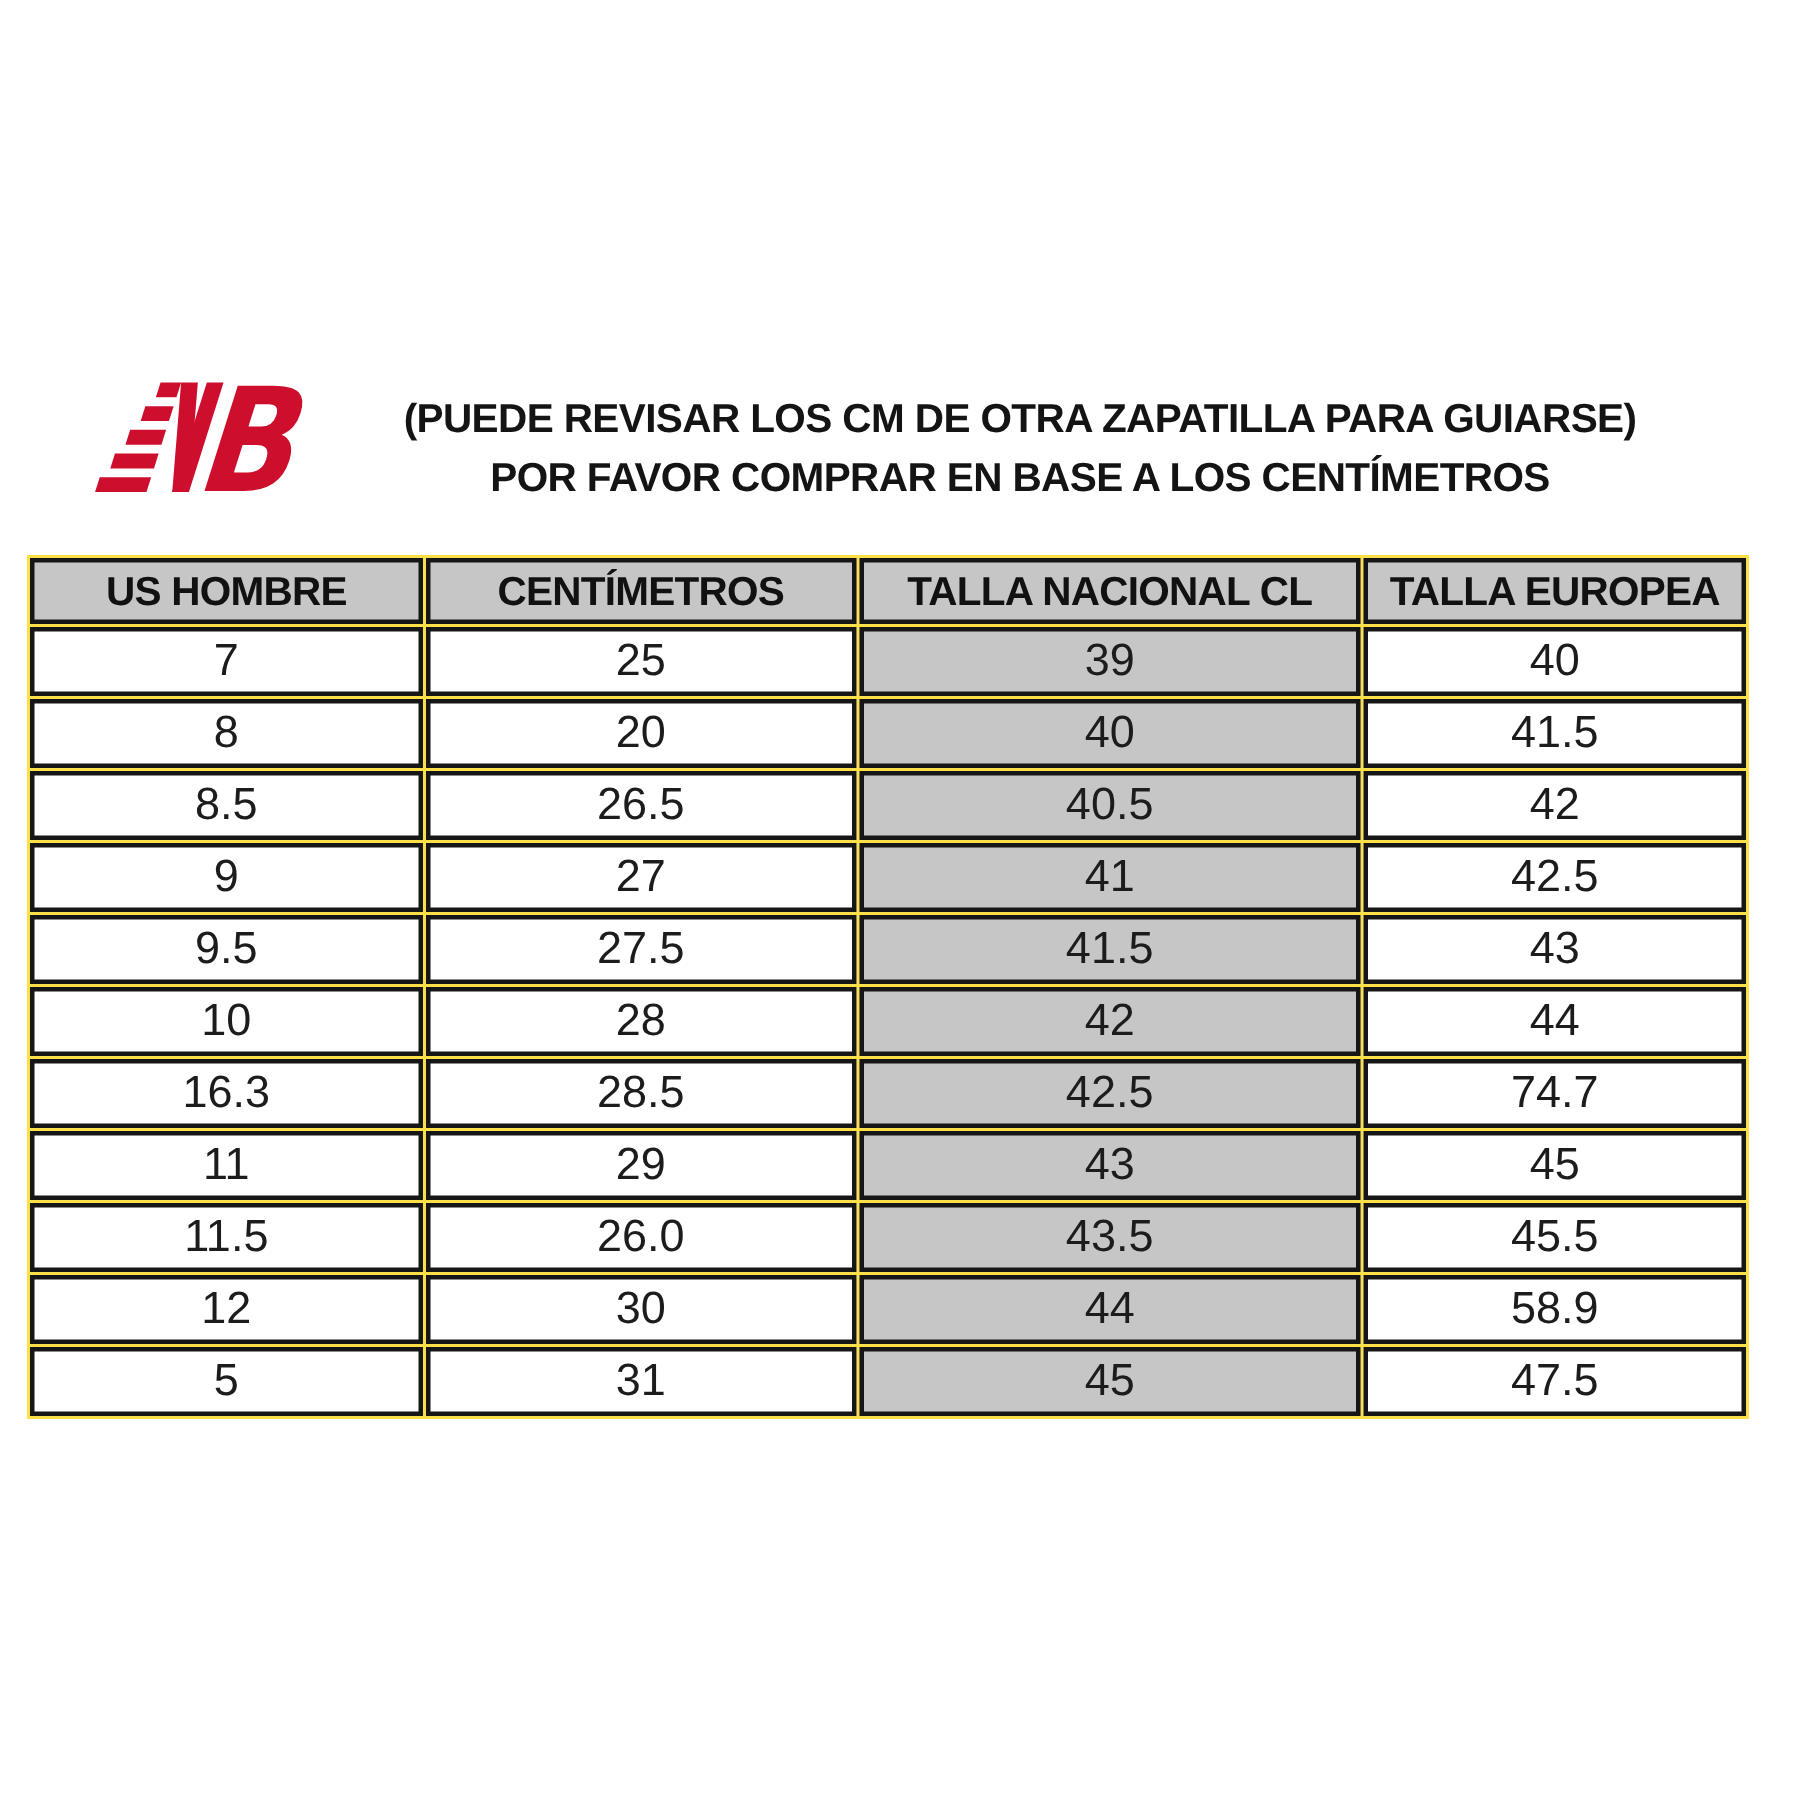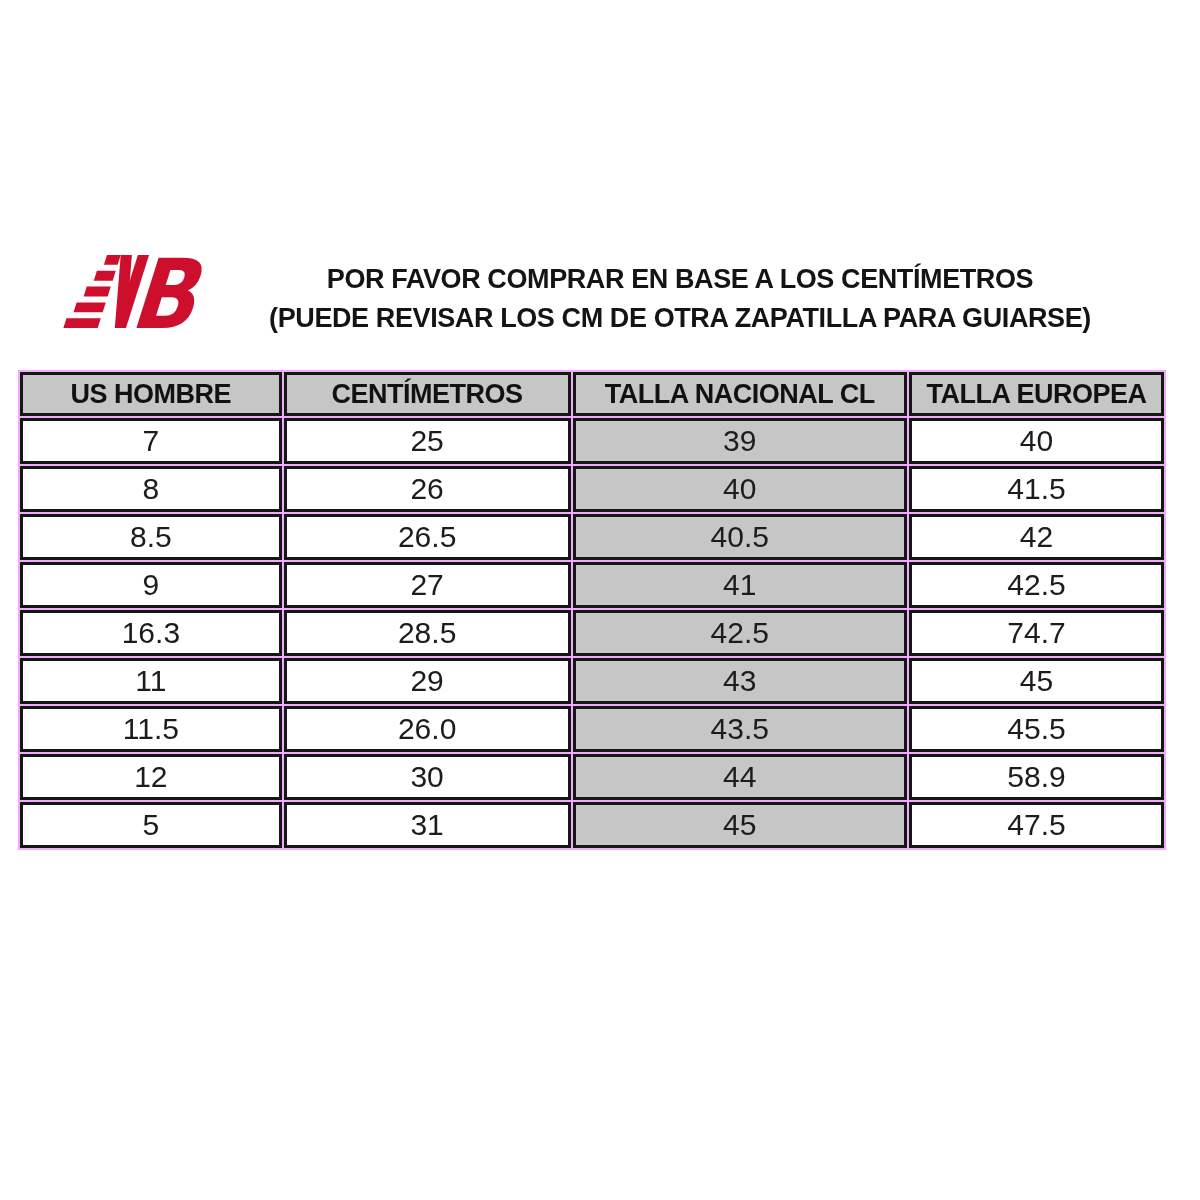--- a/index.html
+++ b/index.html
@@ -32,21 +32,21 @@
     letter-spacing:-0.4px;
     color:#141414;
     white-space:nowrap;
   }
   table.size-table{
     position:absolute;left:18px;top:370px;
     width:1148px;
     border-collapse:separate;
     border-spacing:2px;
     table-layout:fixed;
-    background:#f0abfc;
+    background:#fde047;
   }
   table.size-table th,
   table.size-table td{
     border:3px solid var(--border-dark);
     text-align:center;
     vertical-align:middle;
     padding:0;
     overflow:hidden;
   }
   table.size-table th{
@@ -83,22 +83,22 @@
         <rect x="82" y="104" width="68" height="20"></rect>
         <rect x="70" y="136" width="80" height="20"></rect>
         <polygon points="150,8 176,8 216,156 190,156"></polygon>
         <rect x="190" y="8" width="26" height="148"></rect>
         <text x="222" y="155" font-size="195" font-weight="bold" font-family="DejaVu Sans, Liberation Sans, sans-serif">B</text>
       </g>
     </svg>
   </div>
 
   <div class="title">
+    <div>(PUEDE REVISAR LOS CM DE OTRA ZAPATILLA PARA GUIARSE)</div>
     <div>POR FAVOR COMPRAR EN BASE A LOS CENTÍMETROS</div>
-    <div>(PUEDE REVISAR LOS CM DE OTRA ZAPATILLA PARA GUIARSE)</div>
   </div>
 
   <table class="size-table">
     <colgroup>
       <col style="width:23.0%">
       <col style="width:25.2%">
       <col style="width:29.4%">
       <col style="width:22.4%">
     </colgroup>
     <thead>
@@ -111,35 +111,47 @@
     </thead>
     <tbody>
         <tr>
     <td>7</td>
     <td>25</td>
     <td class="hl">39</td>
     <td>40</td>
   </tr>
         <tr>
     <td>8</td>
-    <td>26</td>
+    <td>20</td>
     <td class="hl">40</td>
     <td>41.5</td>
   </tr>
         <tr>
     <td>8.5</td>
     <td>26.5</td>
     <td class="hl">40.5</td>
     <td>42</td>
   </tr>
         <tr>
     <td>9</td>
     <td>27</td>
     <td class="hl">41</td>
     <td>42.5</td>
+  </tr>
+        <tr>
+    <td>9.5</td>
+    <td>27.5</td>
+    <td class="hl">41.5</td>
+    <td>43</td>
+  </tr>
+        <tr>
+    <td>10</td>
+    <td>28</td>
+    <td class="hl">42</td>
+    <td>44</td>
   </tr>
         <tr>
     <td>16.3</td>
     <td>28.5</td>
     <td class="hl">42.5</td>
     <td>74.7</td>
   </tr>
         <tr>
     <td>11</td>
     <td>29</td>

